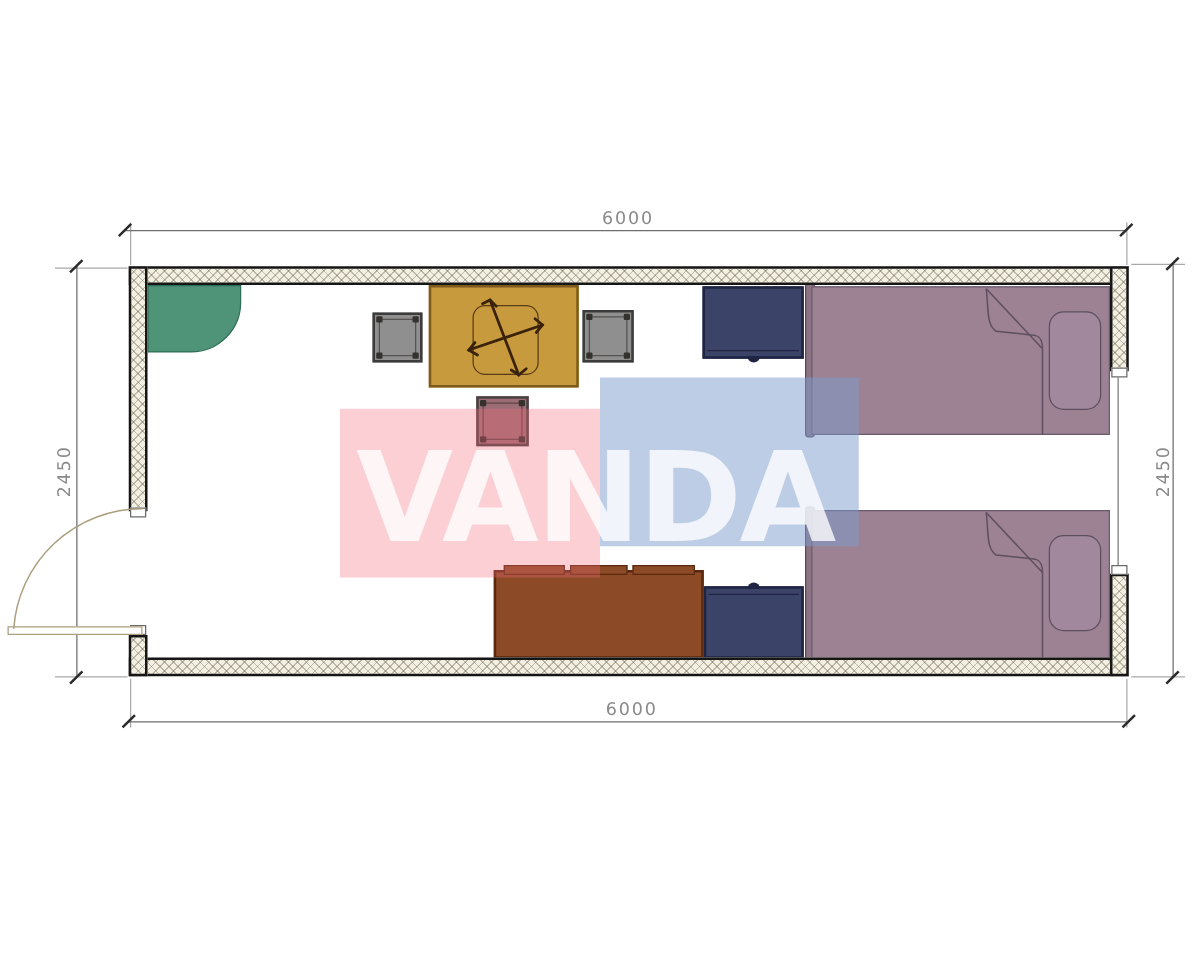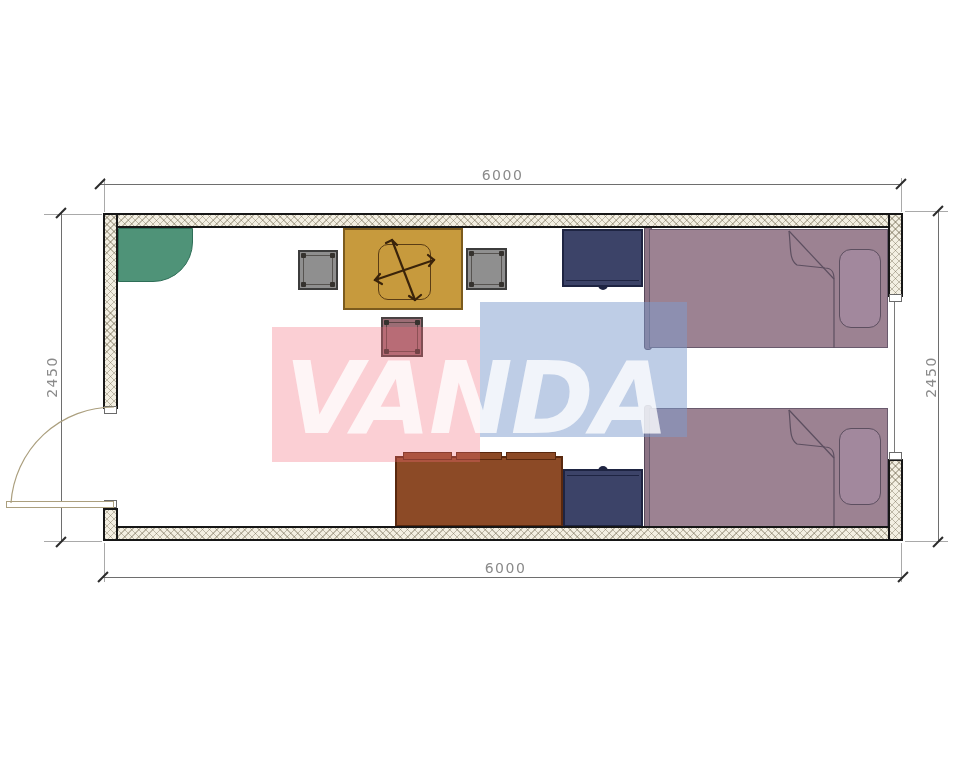--- a/index.html
+++ b/index.html
@@ -169,13 +169,13 @@
 
 <div class="window-line" style="left:894px;top:302px;height:150px;"></div>
 
 <div class="door-leaf" style="left:6px;top:501px;width:108px;height:7px;"></div>
 <svg width="130" height="140" style="position:absolute;left:0;top:378px;">
   <path d="M 11 125 A 103 103 0 0 1 114 29" stroke="#ab9f7e" stroke-width="1.2" fill="none"></path>
 </svg>
 
 <div class="wm-rect-pink" style="left:272px;top:327px;width:208px;height:135px;"></div>
 <div class="wm-rect-blue" style="left:480px;top:302px;width:207px;height:135px;"></div>
-<div class="wm-text" style="left:256px;top:350px;width:440px;height:96px;font-style:italic;">VANDA</div>
+<div class="wm-text" style="left:256px;top:350px;width:440px;height:96px;">VANDA</div>
 
 </body></html>

